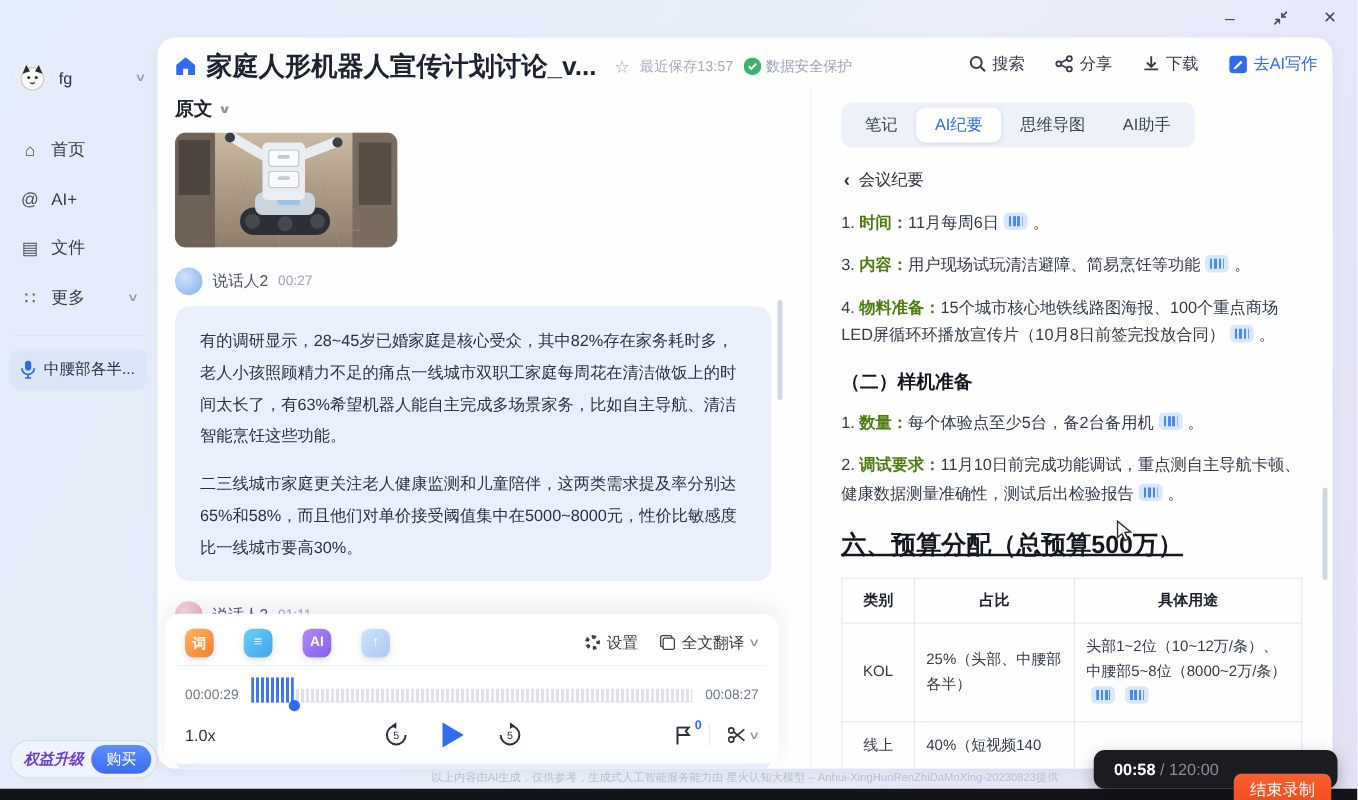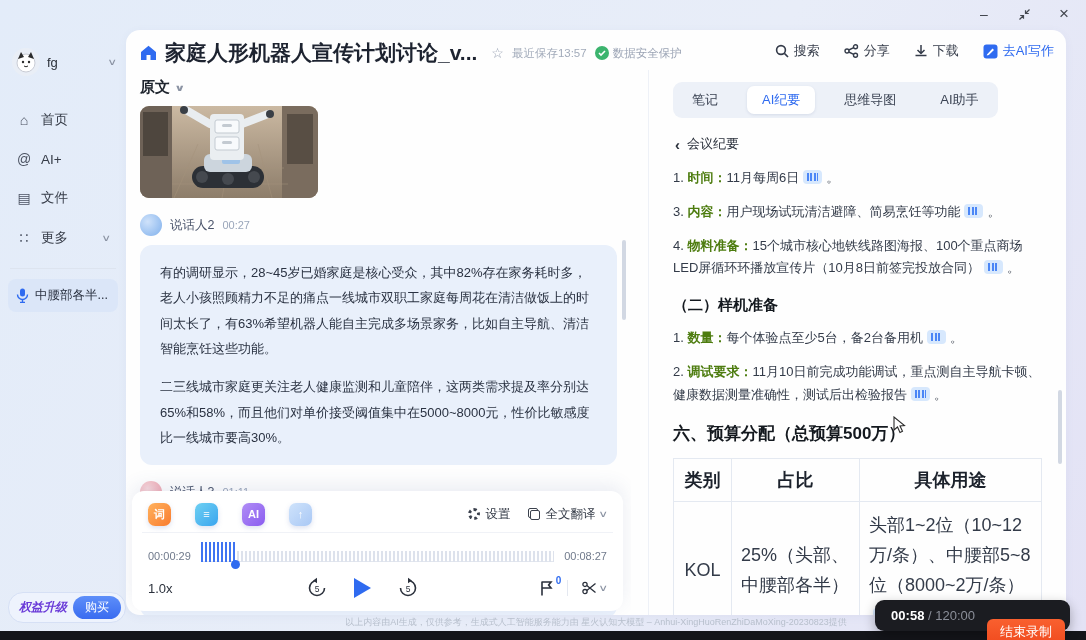--- a/index.html
+++ b/index.html
@@ -72,33 +72,33 @@
   .ctrl-center { display:flex; align-items:center; gap:26px; margin:0 auto; }
   .skip { position:relative; width:22px; height:22px; cursor:pointer; }
   .play-btn { width:0; height:0; border-left:17px solid #2f6bf0; border-top:10px solid transparent; border-bottom:10px solid transparent; cursor:pointer; }
   .ctrl-right { display:flex; align-items:center; gap:14px; width:150px; justify-content:flex-end; }
   .flag-wrap { position:relative; cursor:pointer; }
   .flag-count { position:absolute; top:-6px; right:-8px; color:#2f6bf0; font-size:10px; font-weight:bold; }
   .v-div { width:1px; height:16px; background:#e4e8f0; }
   .cut-wrap { display:flex; align-items:center; gap:3px; cursor:pointer; }
   
   .right-col { position:absolute; left:522px; right:0; top:40px; bottom:0; overflow:hidden; padding:12px 24px 0 24px; border-left:1px solid #eef1f7; }
-  .tabs { display:inline-flex; background:#edf1f8; border-radius:9px; padding:4px; gap:14px; }
+  .tabs { display:inline-flex; background:#edf1f8; border-radius:9px; padding:4px; gap:0; }
   .tab { padding:5px 15px; border-radius:7px; font-size:13px; color:#3c4454; cursor:pointer; white-space:nowrap; }
   .tab.active { background:#fff; color:#2f6bf0; box-shadow:0 1px 3px rgba(80,100,150,.15); }
   .back-row { display:flex; align-items:center; gap:7px; margin:17px 0 14px 2px; font-size:13px; color:#2b313c; cursor:pointer; }
   .back-arrow { color:#2b313c; font-size:15px; font-weight:bold; }
   .sum-item { margin-bottom:11px; line-height:1.75; font-size:13px; color:#333b49; }
   .sum-item b { color:#4d7c0f; }
   .chip { display:inline-block; width:19px; height:14px; border-radius:4px; background:#d7e8fd; position:relative; vertical-align:-2px; margin:0 4px; cursor:pointer; }
   .chip::after { content:""; position:absolute; left:4px; right:4px; top:3px; bottom:3px; background:repeating-linear-gradient(90deg,#4b86f6 0 2px,transparent 2px 3.5px); }
   .sec-h2 { font-size:15px; font-weight:bold; color:#14191f; margin:16px 0 12px 0; }
-  .sec-h1 { font-size:17px; font-weight:bold; color:#14191f; margin:16px 0 13px 0; }
+  .sec-h1 { font-size:20px; font-weight:bold; color:#14191f; margin:16px 0 13px 0;text-decoration:underline; }
   table.budget { border-collapse:collapse; width:100%; table-layout:fixed; }
-  .budget th,.budget td { border:1px solid #e4e9f1; font-size:18px; padding:9px 9px; vertical-align:middle;margin-top:28px; }
+  .budget th,.budget td { border:1px solid #e4e9f1; font-size:12px; padding:9px 9px; vertical-align:middle;margin-top:28px; }
   .budget th { font-weight:bold; text-align:center; color:#1c222c; padding:9px 4px; }
   .budget td { color:#333b49; line-height:1.65; }
   .budget col.c1 { width:58px; } .budget col.c2 { width:128px; }
   .scroll-thumb-right { position:absolute; right:4px; top:320px; width:4px; height:74px; border-radius:2px; background:#d2d8e3; cursor:pointer; }
   
   .recorder { position:absolute; right:16px; bottom:9px; height:31px; background:#1b1c21; border-radius:9px; display:flex; align-items:center; padding:0 5px 0 16px; gap:12px; z-index:70; box-shadow:0 4px 12px rgba(0,0,0,.3); }
   .rec-elapsed { color:#fff; font-weight:bold; font-size:13px; }
   .rec-total { color:#8b8f99; font-size:13px; }
   .stop-btn { background:linear-gradient(180deg,#f9602f,#f04a1e); color:#fff; font-size:13px; border-radius:6px; padding:4px 13px; cursor:pointer;margin-top:32px; }
   .footer-note { position:absolute; left:126px; right:20px; bottom:11px; text-align:center; font-size:9px; color:#b7bfcc; z-index:2;margin-top:16px; }

